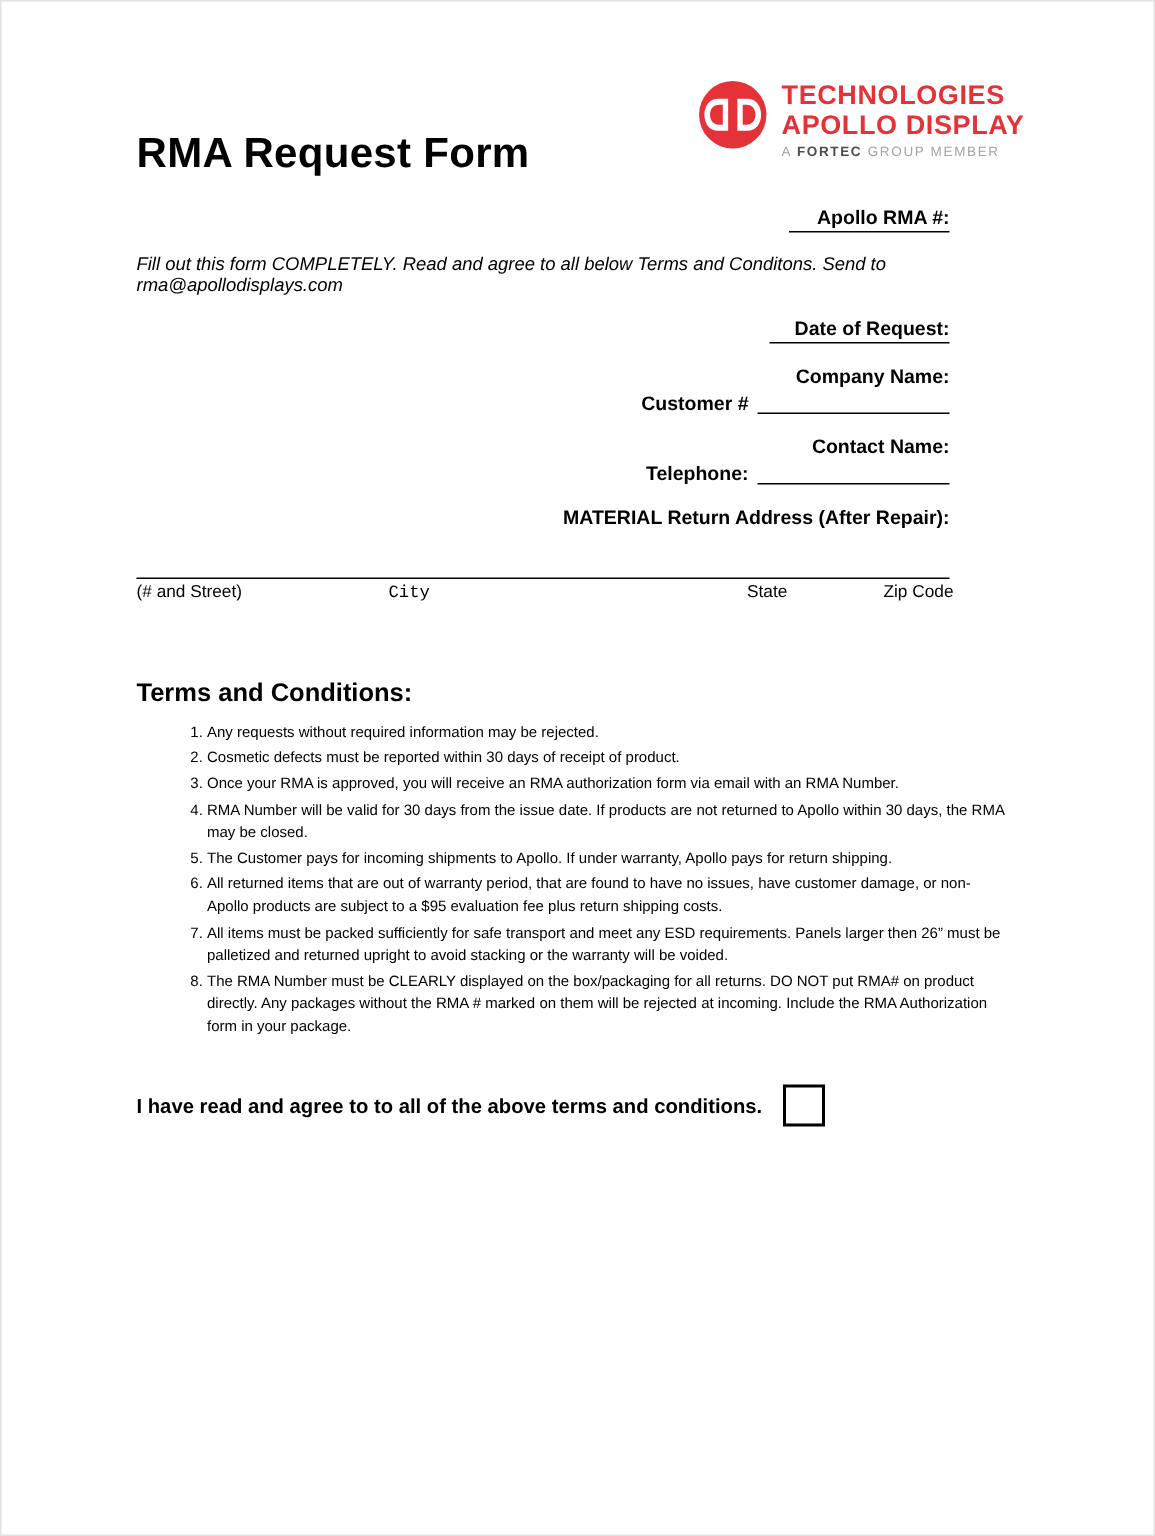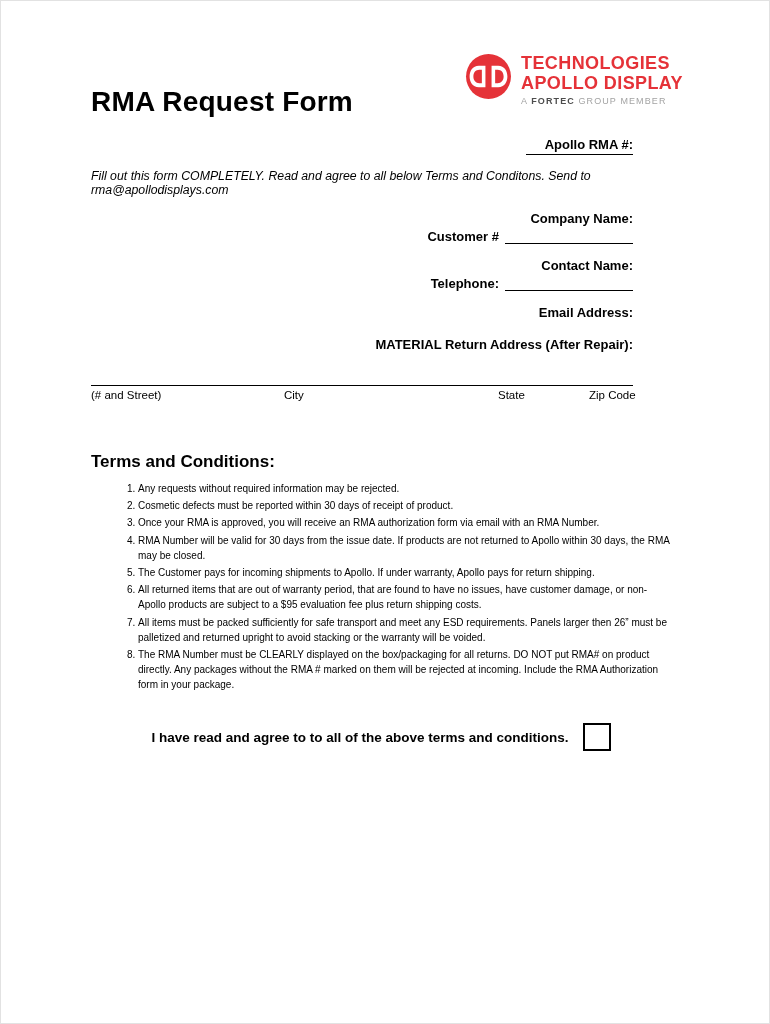--- a/index.html
+++ b/index.html
@@ -42,29 +42,29 @@
   .grow { flex:1 1 auto; }
   .right-group { display:flex; align-items:flex-end; margin-left:30px; }
 
   .instructions { font-size:12.3px; font-style:italic; margin:0 0 14px 0; }
   .instructions .email { color:#000; cursor:pointer; }
 
   .material-row { margin-bottom:22px; }
   .address-line { width:542px; border-bottom:1px solid #000; height:12px; }
   .address-sublabels { position:relative; height:16px; margin-top:3px; font-size:11.5px; }
   .address-sublabels span { position:absolute; top:0; white-space:nowrap; }
-  .sub-street { left:0; } .sub-city { left:193px; } .sub-state { left:407px; } .sub-zip { left:498px; }
+  .sub-street { left:0; } .sub-city { left:168px;font-family:Liberation Mono, monospace; } .sub-state { left:407px; } .sub-zip { left:498px; }
 
   
   .terms-heading { margin-top:47px; font-size:17px; font-weight:bold; }
   .terms-list { margin-top:9px; padding-left:47px; font-size:10px; line-height:1.52; width:582px; }
   .terms-list li { margin-bottom:2px; }
 
   
-  .agreement { margin-top:31px; display:flex; align-items:center;justify-content:center; }
+  .agreement { margin-top:31px; display:flex; align-items:center; }
   .agreement-text { font-size:13.5px; font-weight:bold; }
   .agreement-checkbox {
     width:28px; height:28px; margin-left:14px;
     border:2px solid #000; background:#fff; cursor:pointer; flex:0 0 auto;
   }
 </style>
 </head>
 <body>
 
 <div class="page">
@@ -86,43 +86,43 @@
 
   <div class="form">
 
     <div class="row">
       <span class="lbl">Apollo RMA #:</span>
       <span class="blank w105"></span>
     </div>
 
     <p class="instructions"><span>Fill out this form COMPLETELY. Read and agree to all below Terms and Conditons. Send to </span><a class="email">rma@apollodisplays.com</a></p>
 
+    <div class="row">
+      <span class="lbl">Date of Request:</span>
+      <span class="blank w120"></span>
+    </div>
 
     <div class="row">
       <span class="lbl">Company Name:</span>
       <span class="blank grow"></span>
       <span class="right-group">
         <span class="lbl">Customer #</span>
         <span class="blank w128"></span>
       </span>
     </div>
 
     <div class="row">
       <span class="lbl">Contact Name:</span>
       <span class="blank grow"></span>
       <span class="right-group">
         <span class="lbl">Telephone:</span>
         <span class="blank w128"></span>
       </span>
     </div>
 
-    <div class="row">
-      <span class="lbl">Email Address:</span>
-      <span class="blank grow"></span>
-    </div>
 
     <div class="row material-row">
       <span class="lbl">MATERIAL Return Address (After Repair):</span>
     </div>
 
     <div class="address-line"></div>
 
     <div class="address-sublabels">
       <span class="sub-street">(# and Street)</span>
       <span class="sub-city">City</span>

